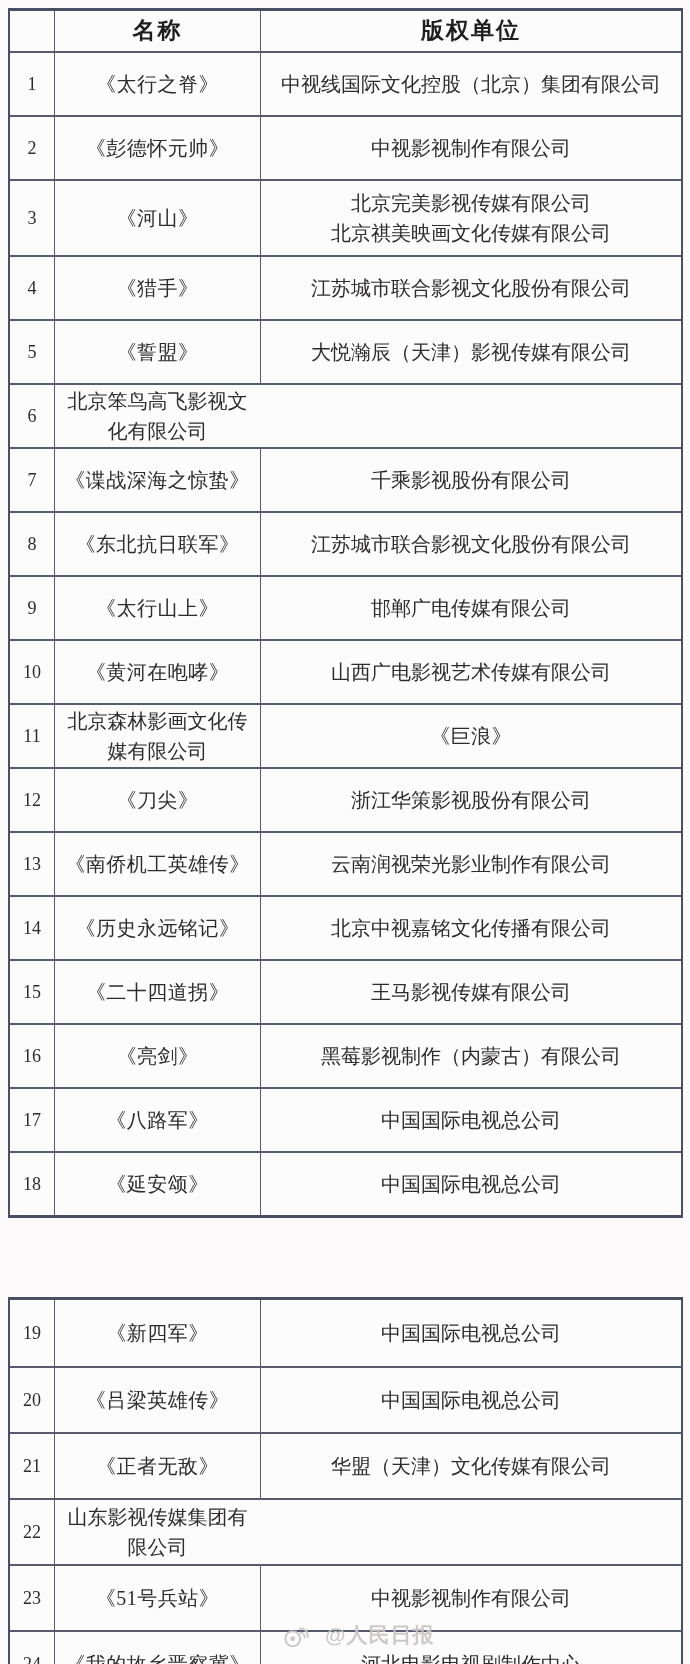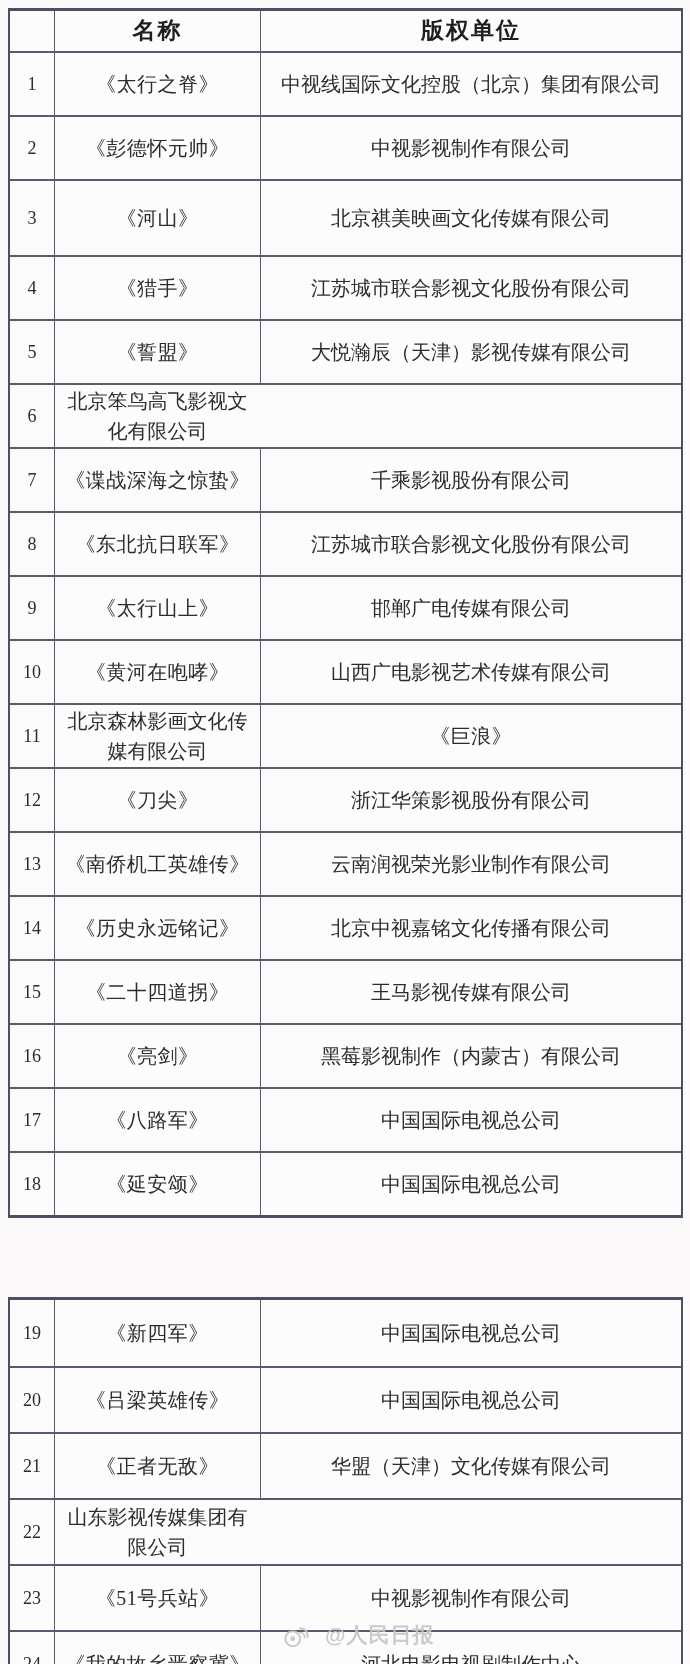--- a/index.html
+++ b/index.html
@@ -81,20 +81,21 @@
     <div class="cell name">《彭德怀元帅》</div>
     <div class="cell unit">
           <span class="unit-line">中视影视制作有限公司</span>
         </div>
   </div>
 
   <div class="row tall">
     <div class="cell num">3</div>
     <div class="cell name">《河山》</div>
     <div class="cell unit">
+          <span class="unit-line">北京完美影视传媒有限公司</span>
           <span class="unit-line">北京祺美映画文化传媒有限公司</span>
         </div>
   </div>
 
   <div class="row">
     <div class="cell num">4</div>
     <div class="cell name">《猎手》</div>
     <div class="cell unit">
           <span class="unit-line">江苏城市联合影视文化股份有限公司</span>
         </div>

